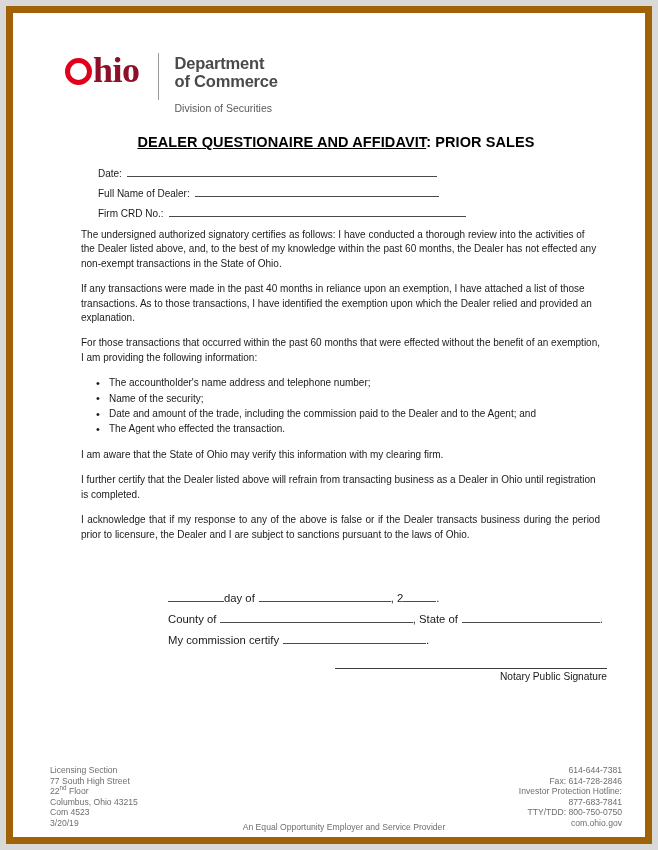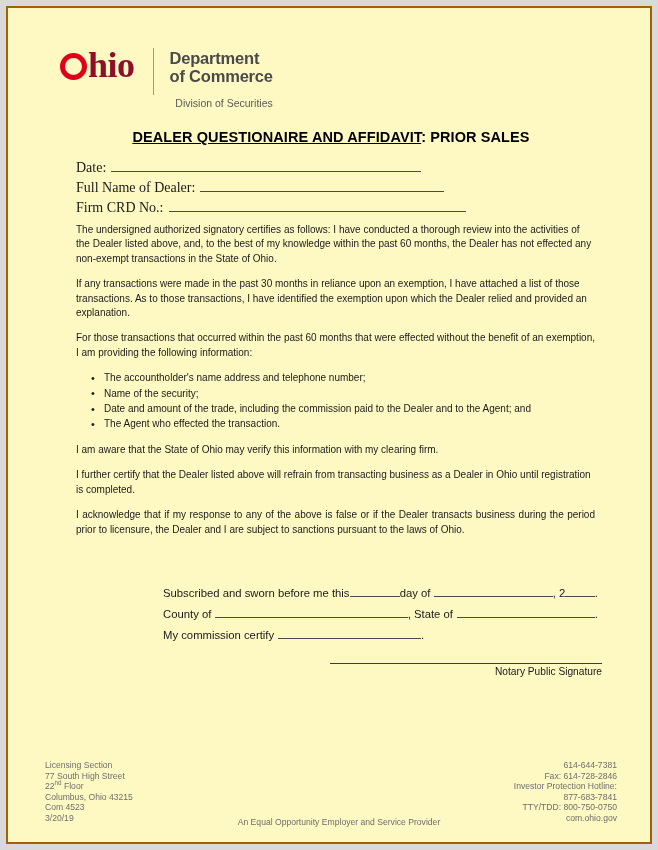--- a/index.html
+++ b/index.html
@@ -12,22 +12,22 @@
     background: #d9d9d9;
     font-family: "Liberation Sans", sans-serif;
     overflow: hidden;
   }
   .page {
     position: absolute;
     left: 6px;
     top: 6px;
     width: 646px;
     height: 838px;
-    background: #fef9c3;
-    border: 2px solid #a16207;
+    background: #ffffff;
+    border: 7px solid #a16207;
     box-sizing: border-box;
     overflow: hidden;
   }
 
   
   .logo-block {
     position: absolute;
     left: 52px;
     top: 38px;
     display: flex;
@@ -67,46 +67,44 @@
     color: #4a4a4a;
     line-height: 18px;
     letter-spacing: -0.2px;
     white-space: nowrap;
   }
   .logo-division {
     margin-top: 12px;
     font-size: 10.5px;
     color: #5a5a5a;
     white-space: nowrap;
-    text-align: right;
   }
 
   
   .doc-title {
     position: absolute;
     left: 0;
     top: 121px;
     width: 646px;
     text-align: center;
     font-size: 14.5px;
     font-weight: bold;
     color: #000;
     letter-spacing: 0.1px;
   }
   .doc-title .u { text-decoration: underline; }
 
   
   .fields {
     position: absolute;
-    left: 68px;
+    left: 85px;
     top: 152px;
     width: 520px;
-    font-size: 14px;
-    color: #1a1a1a;
-    font-family: Liberation Serif, serif;
+    font-size: 10px;
+    color: #1a1a1a;
   }
   .field-row {
     display: flex;
     align-items: baseline;
     height: 20px;
   }
   .field-label { white-space: nowrap; }
   .field-rule {
     flex: 1;
     border-bottom: 1px solid #4a4a4a;
@@ -267,37 +265,36 @@
       <span class="field-rule short-name"></span>
     </div>
     <div class="field-row">
       <span class="field-label">Firm CRD No.:</span>
       <span class="field-rule short-crd"></span>
     </div>
   </div>
 
   <div class="body-text">
     <p>The undersigned authorized signatory certifies as follows:  I have conducted a thorough review into the activities of the Dealer listed above, and, to the best of my knowledge within the past 60 months, the Dealer has not effected any non-exempt transactions in the State of Ohio.</p>
-    <p>If any transactions were made in the past 30 months in reliance upon an exemption, I have attached a list of those transactions.  As to those transactions, I have identified the exemption upon which the Dealer relied and provided an explanation.</p>
+    <p>If any transactions were made in the past 40 months in reliance upon an exemption, I have attached a list of those transactions.  As to those transactions, I have identified the exemption upon which the Dealer relied and provided an explanation.</p>
     <p>For those transactions that occurred within the past 60 months that were effected without the benefit of an exemption, I am providing the following information:</p>
     <ul class="info-list">
       <li>The accountholder's name address and telephone number;</li>
       <li>Name of the security;</li>
       <li>Date and amount of the trade, including the commission paid to the Dealer and to the Agent; and</li>
       <li>The Agent who effected the transaction.</li>
     </ul>
     <p>I am aware that the State of Ohio may verify this information with my clearing firm.</p>
     <p>I further certify that the Dealer listed above will refrain from transacting business as a Dealer in Ohio until registration is completed.</p>
     <p class="justify">I acknowledge that if my response to any of the above is false or if the Dealer transacts business during the period prior to licensure, the Dealer and I are subject to sanctions pursuant to the laws of Ohio.</p>
   </div>
 
 
   <div class="notary">
     <div class="notary-row">
-      <span>Subscribed and sworn before me this</span>
       <span class="rule r-day"></span>
       <span>day of</span>
       <span class="rule r-month"></span>
       <span>, 2</span>
       <span class="rule r-year"></span>
       <span>.</span>
     </div>
     <div class="notary-row">
       <span>County of</span>
       <span class="rule r-county"></span>

